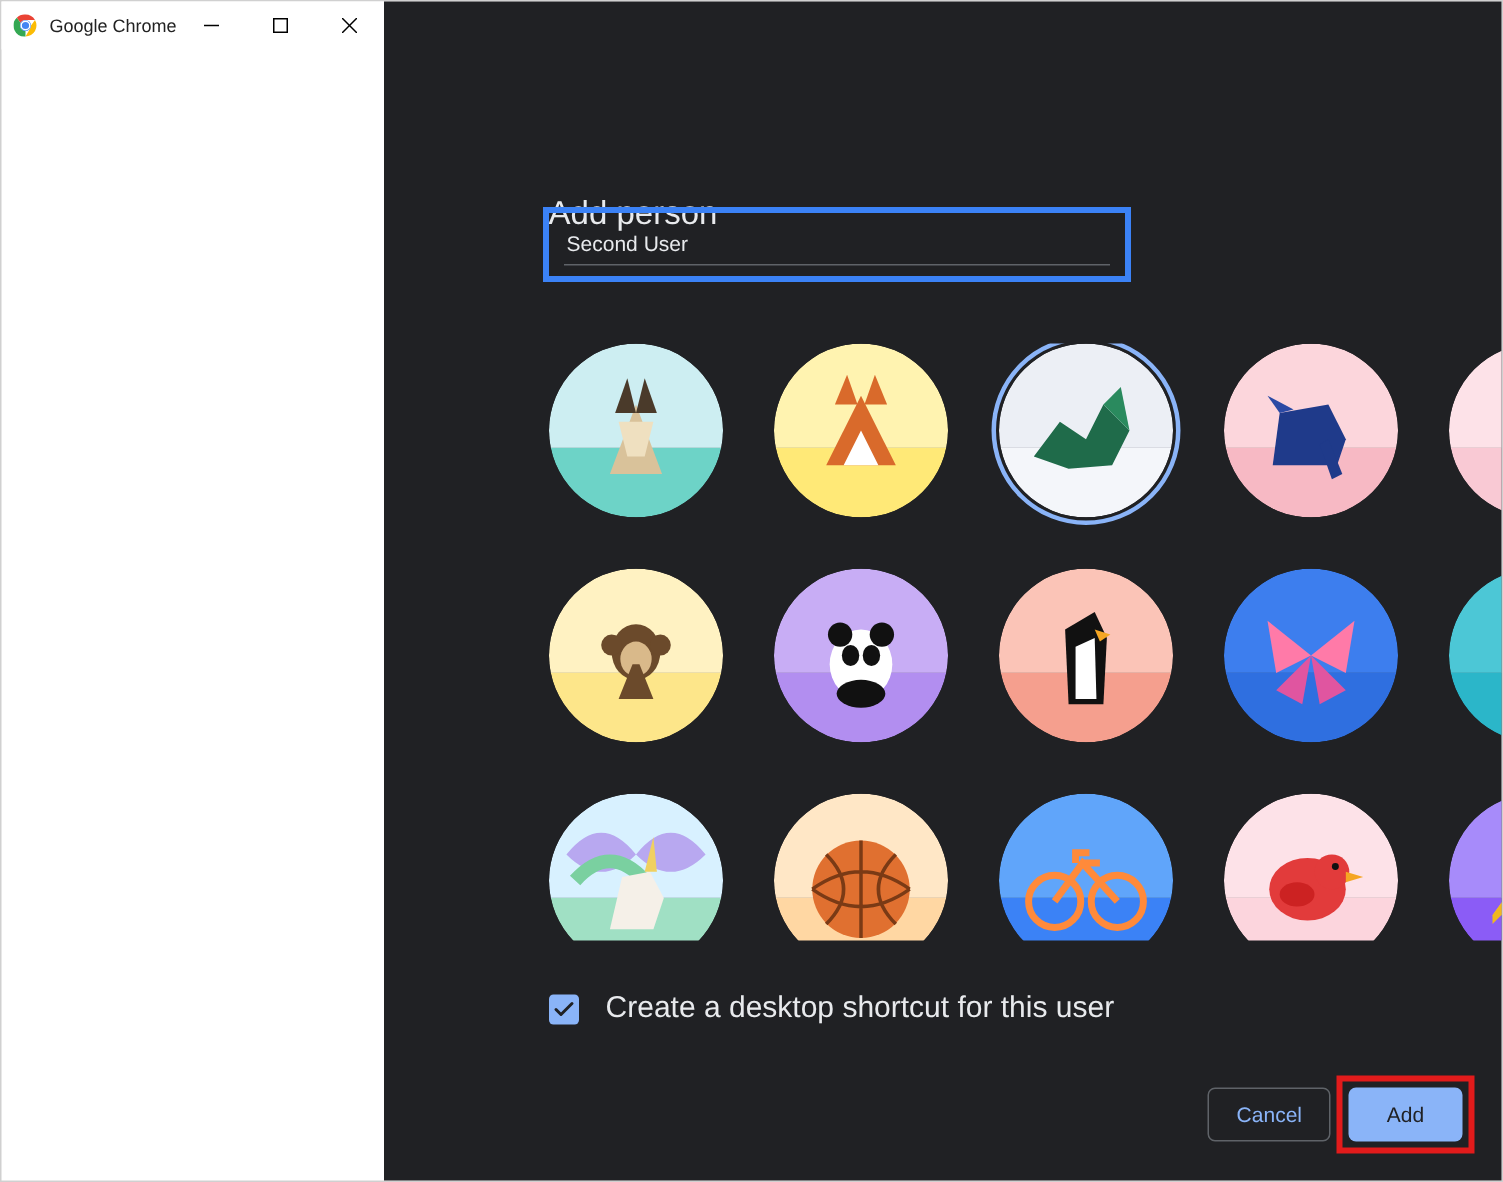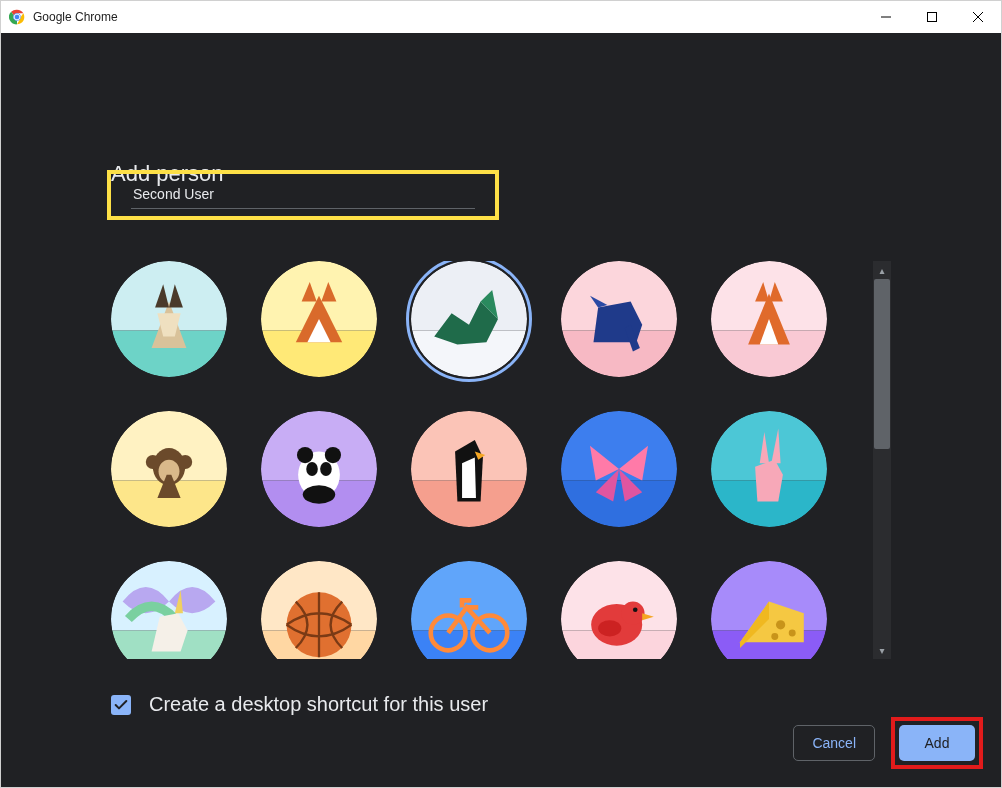--- a/index.html
+++ b/index.html
@@ -7,21 +7,20 @@
     width: 1002px;
     height: 788px;
     background: #ffffff;
     font-family: "Segoe UI", Arial, sans-serif;
     overflow: hidden;
   }
   .window {
     width: 1002px;
     height: 788px;
     display: flex;
-    flex-direction: column;
     border: 1px solid #d0d0d0;
   }
   .titlebar {
     height: 32px;
     background: #ffffff;
     display: flex;
     align-items: center;
     padding-left: 8px;
   }
   .titlebar .icon {
@@ -54,24 +53,24 @@
     font-size: 22px;
     font-weight: 500;
     margin-top: 44px;
   }
   .name-field-wrap {
     position: absolute;
     left: 106px;
     top: 137px;
     width: 392px;
     height: 50px;
-    border: 4px solid #fde047;
+    border: 4px solid #3b82f6;
     display: flex;
     align-items: center;
-    padding: 0 20px;
+    padding: 0 10px;
   }
   .name-field {
     width: 100%;
     background: transparent;
     border: none;
     border-bottom: 1px solid #5f6368;
     color: #e8eaed;
     font-size: 14px;
     padding: 4px 2px 6px 2px;
     outline: none;
@@ -140,21 +139,21 @@
     display: flex; align-items: center; justify-content: center;
   }
   .checkbox svg { width: 16px; height: 16px; }
   .checkbox-label { font-size: 20px; color: #e8eaed; }
   .button-row {
     position: absolute;
     right: 18px;
     bottom: 18px;
     display: flex;
     align-items: center;
-    gap: 16px;
+    gap: 4px;
     padding-left: 24px;
   }
   .btn {
     height: 36px;
     padding: 0 18px;
     border-radius: 5px;
     font-size: 14px;
     display: flex; align-items: center; justify-content: center;
     cursor: pointer;
   }

